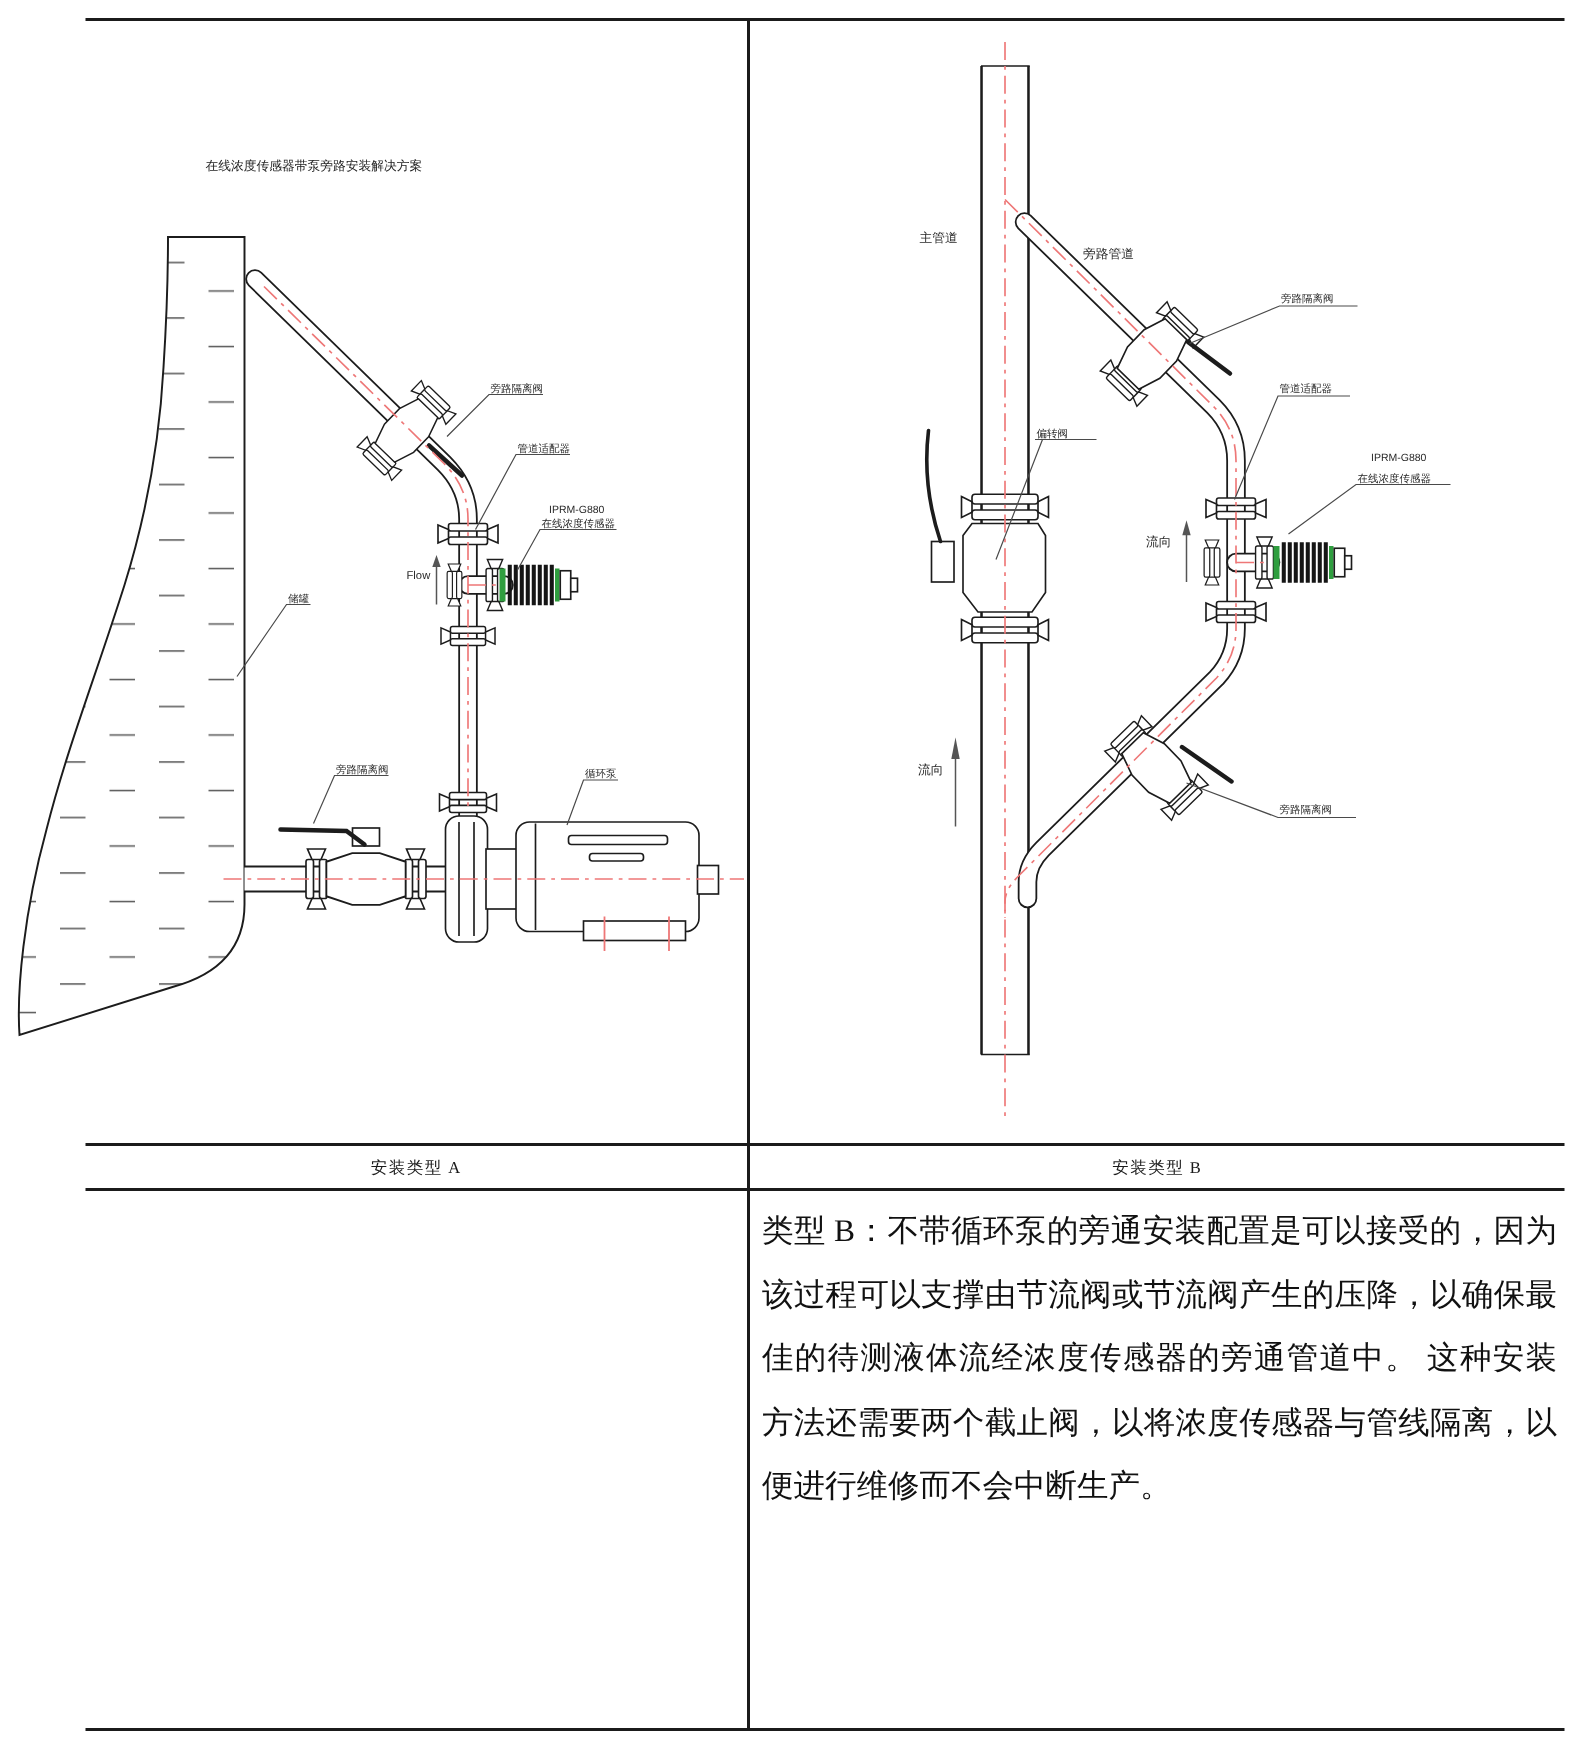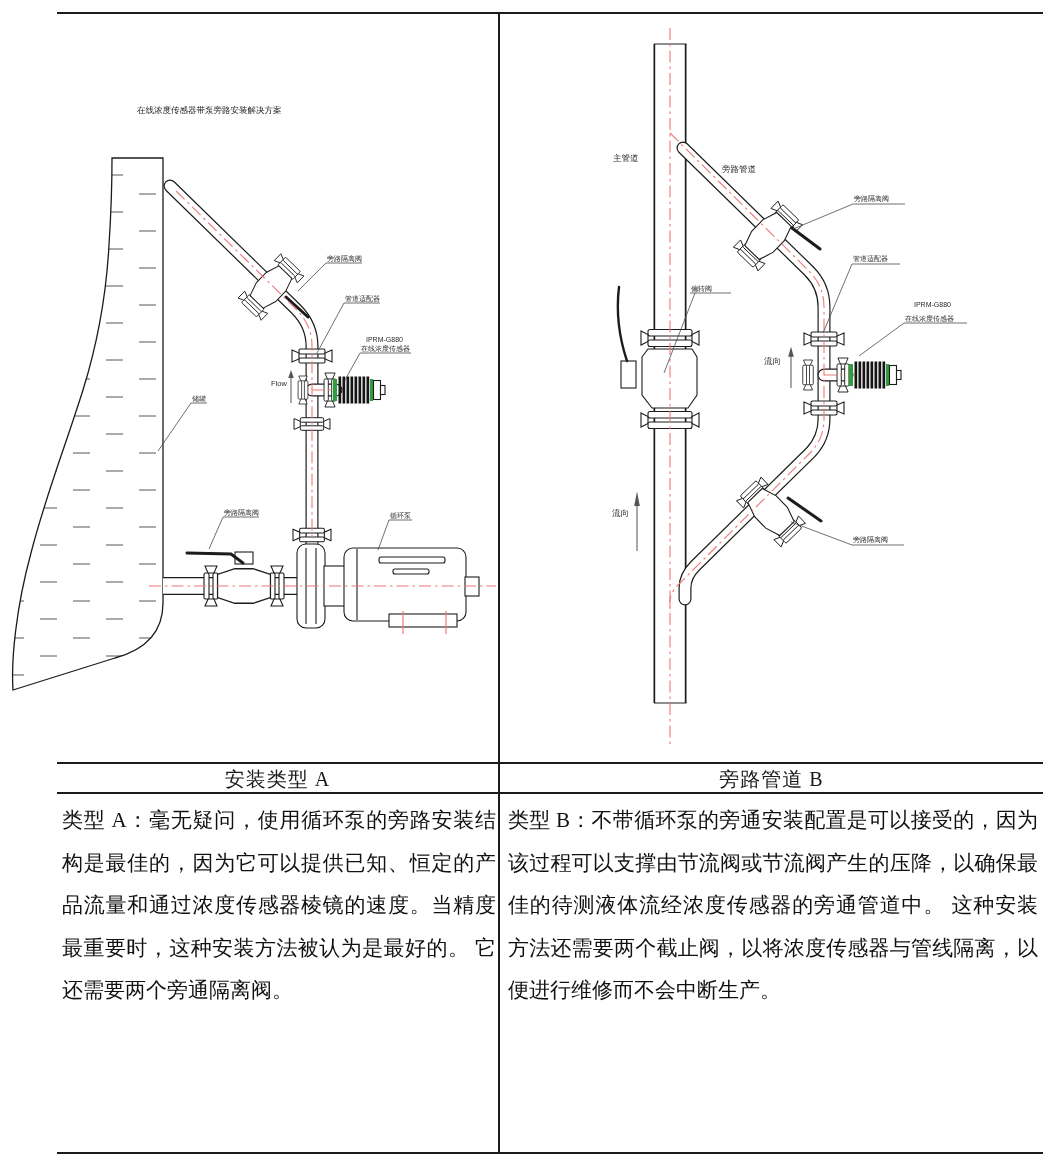--- a/index.html
+++ b/index.html
@@ -8,21 +8,21 @@
     --sensor-band-green:#2f9e3f;
   }
   html,body{margin:0;padding:0;background:#fff;}
   body{width:1059px;height:1165px;position:relative;overflow:hidden;
        font-family:"Liberation Serif","DejaVu Serif",serif;color:#1a1a1a;}
   
   .rule{position:absolute;background:#1b1b1b;height:1.6px;left:57px;width:986px;}
   .vdivider{position:absolute;background:#1b1b1b;width:1.6px;left:498px;top:12px;height:1141px;}
   
   .colheader{position:absolute;top:765px;height:28px;line-height:28px;text-align:center;
-             font-size:20px;letter-spacing:1px;}
+             font-size:11px;letter-spacing:1px;}
   .colheader.a{left:57px;width:441px;}
   .colheader.b{left:500px;width:543px;}
   
   .bodytext{position:absolute;top:799px;font-size:21px;line-height:42.5px;
             text-align:justify;text-align-last:left;color:#111;}
   .bodytext p{margin:0;padding:0;}
   .bodytext.a{left:62px;width:434px;}
   .bodytext.b{left:508px;width:530px;}
   
   svg{position:absolute;top:0;}
@@ -282,20 +282,19 @@
   </g>
 </svg>
 
 <div class="rule" style="top:12px"></div>
 <div class="rule" style="top:762px"></div>
 <div class="rule" style="top:792px"></div>
 <div class="rule" style="top:1152px"></div>
 <div class="vdivider"></div>
 
 <div class="colheader a">安装类型 A</div>
-<div class="colheader b">旁路管道 B</div>
+<div class="colheader b">安装类型 B</div>
 
 <div class="bodytext a">
-  <p>类型 A：毫无疑问，使用循环泵的旁路安装结构是最佳的，因为它可以提供已知、恒定的产品流量和通过浓度传感器棱镜的速度。当精度最重要时，这种安装方法被认为是最好的。 它还需要两个旁通隔离阀。</p>
 </div>
 <div class="bodytext b">
   <p>类型 B：不带循环泵的旁通安装配置是可以接受的，因为该过程可以支撑由节流阀或节流阀产生的压降，以确保最佳的待测液体流经浓度传感器的旁通管道中。 这种安装方法还需要两个截止阀，以将浓度传感器与管线隔离，以便进行维修而不会中断生产。</p>
 </div>
 
 </body></html>

